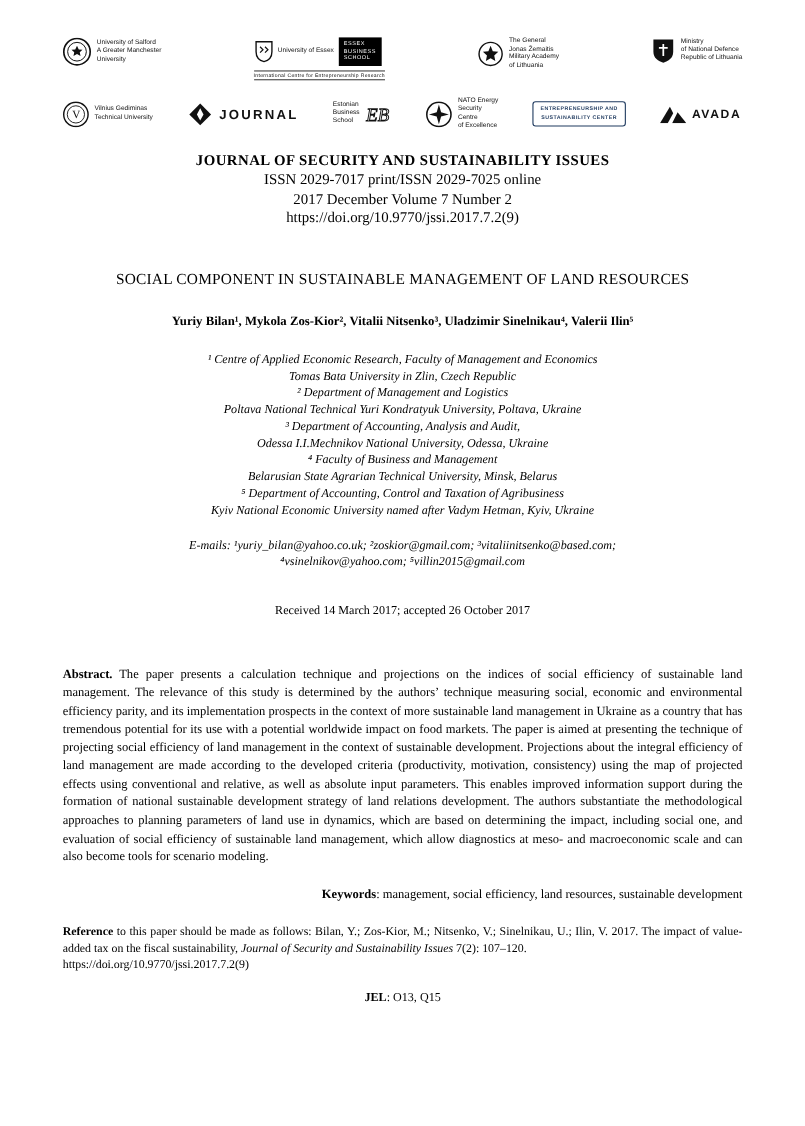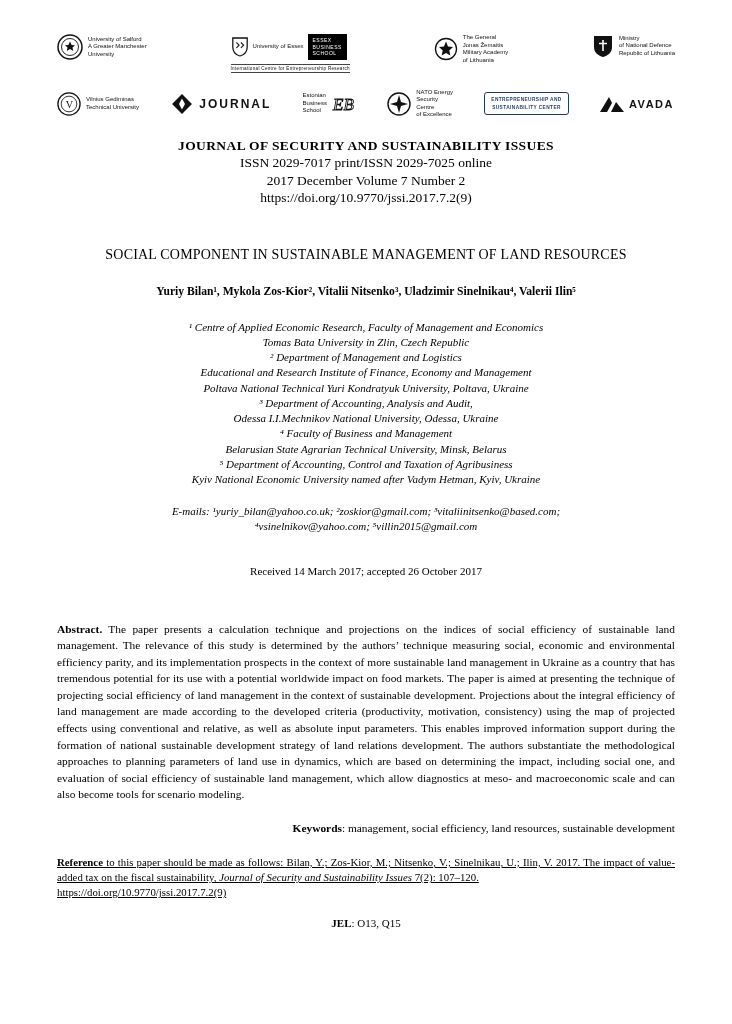--- a/index.html
+++ b/index.html
@@ -39,21 +39,21 @@
 
   
   .atitle  { text-align: center; font-weight: normal; font-size: 14px; margin-top: 40px; letter-spacing: .2px; }
   .authors { text-align: center; font-weight: bold; font-size: 11.6px; margin-top: 22px; }
   .affils  { text-align: center; font-style: italic; font-size: 11px; line-height: 15.2px; margin-top: 22px; }
   .emails  { text-align: center; font-style: italic; font-size: 11px; line-height: 15.2px; margin-top: 17px; }
   .received{ text-align: center; font-size: 11px; margin-top: 30px; }
 
   .abstract { font-size: 11.4px; line-height: 16.6px; text-align: justify; margin-top: 44px; }
   .kw       { font-size: 11.4px; margin-top: 19px; text-align: right; }
-  .ref      { font-size: 10.8px; line-height: 15.2px; text-align: justify; margin-top: 21px; text-decoration: underline; }
+  .ref      { font-size: 10.8px; line-height: 15.2px; text-align: justify; margin-top: 21px; }
   .ref-doi  { font-size: 10.8px; }
   .jel      { font-size: 11px; margin-top: 16px; text-align: center; }
   b { font-weight: bold; }
   i { font-style: italic; }
 </style>
 </head>
 <body>
 
 <div class="page">
   <div class="inner">
@@ -207,21 +207,20 @@
       <div>https://doi.org/10.9770/jssi.2017.7.2(9)</div>
     </section>
 
     <div class="atitle">SOCIAL COMPONENT IN SUSTAINABLE MANAGEMENT OF LAND RESOURCES</div>
     <div class="authors">Yuriy Bilan¹, Mykola Zos-Kior², Vitalii Nitsenko³, Uladzimir Sinelnikau⁴, Valerii Ilin⁵</div>
 
     <div class="affils">
       <div>¹ Centre of Applied Economic Research, Faculty of Management and Economics</div>
       <div>Tomas Bata University in Zlin, Czech Republic</div>
       <div>² Department of Management and Logistics</div>
-      <div>Educational and Research Institute of Finance, Economy and Management</div>
       <div>Poltava National Technical Yuri Kondratyuk University, Poltava, Ukraine</div>
       <div>³ Department of Accounting, Analysis and Audit,</div>
       <div>Odessa I.I.Mechnikov National University, Odessa, Ukraine</div>
       <div>⁴ Faculty of Business and Management</div>
       <div>Belarusian State Agrarian Technical University, Minsk, Belarus</div>
       <div>⁵ Department of Accounting, Control and Taxation of Agribusiness</div>
       <div>Kyiv National Economic University named after Vadym Hetman, Kyiv, Ukraine</div>
     </div>
 
     <div class="emails">

